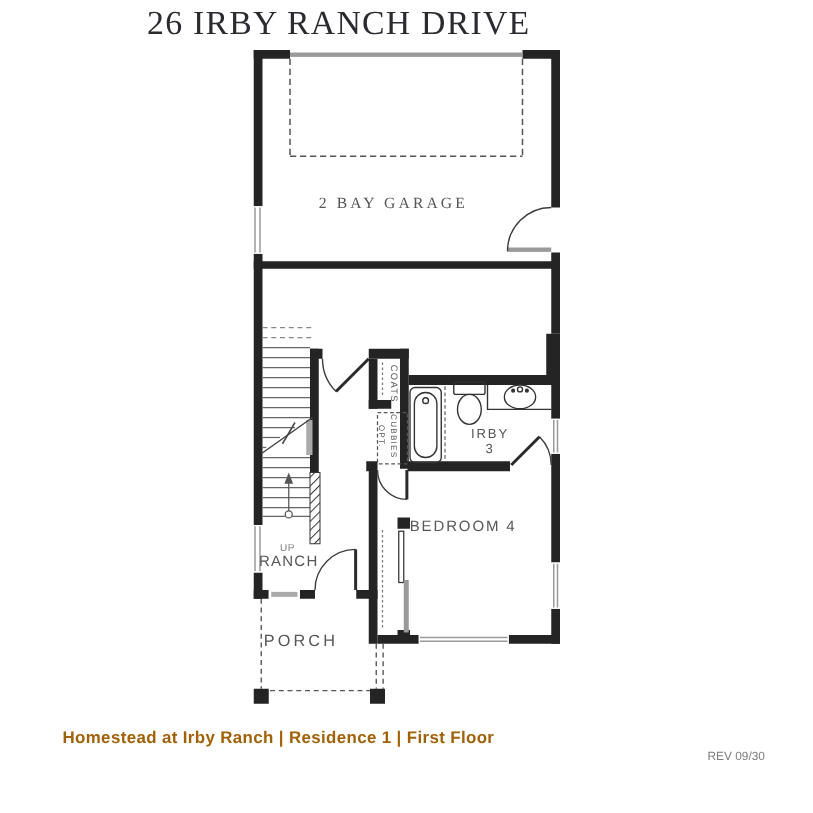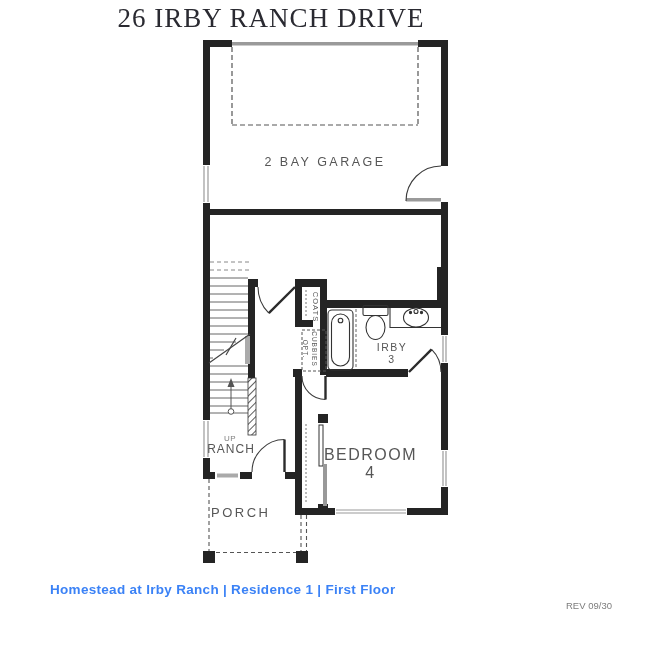--- a/index.html
+++ b/index.html
@@ -2,32 +2,32 @@
 <html><head>
 <meta charset="utf-8">
 <style>
   html,body{margin:0;padding:0;background:#fff;}
   #page{position:relative;width:650px;height:650px;background:#ffffff;overflow:hidden;
         font-family:"Liberation Sans",sans-serif;}
   #title{position:absolute;top:3px;left:0;width:542px;text-align:center;
          font-family:"Liberation Serif",serif;font-size:27px;color:#2a2a31;letter-spacing:1px;}
   svg{position:absolute;top:0;left:0;}
   .lbl{position:absolute;color:#565656;letter-spacing:2px;}
-  .lbl-garage{left:245px;top:155px;width:160px;text-align:center;font-size:12.5px;letter-spacing:2.5px;}
+  .lbl-garage{left:255px;top:155px;width:160px;font-size:12.5px;letter-spacing:2.5px;font-family:Liberation Serif, serif;}
   .lbl-bath{left:367px;top:341px;width:50px;text-align:center;font-size:10.5px;line-height:12px;letter-spacing:1.5px;}
-  .lbl-bed{left:321px;top:446px;width:99px;text-align:center;font-size:16px;letter-spacing:1.5px;}
+  .lbl-bed{left:321px;top:414px;width:99px;text-align:center;font-size:12px;letter-spacing:1.5px;}
   .lbl-entry{left:203px;top:442px;width:56px;text-align:center;font-size:12px;letter-spacing:1px;}
   .lbl-porch{left:211px;top:505px;width:90px;text-align:left;font-size:13px;letter-spacing:2.5px;}
   .lbl-up{left:219px;top:414px;width:22px;text-align:center;font-size:8px;color:#808080;letter-spacing:0.5px;margin-top:20px;}
   .vtext{position:absolute;white-space:nowrap;transform:translate(-50%,-50%) rotate(90deg);
          color:#5a5a5a;letter-spacing:1px;}
   .v-coats{left:315px;top:307px;font-size:7.5px;}
   .v-opt{left:305px;top:349px;font-size:6.5px;}
   .v-cubbies{left:314px;top:349px;font-size:6.5px;}
-  #footer1{position:absolute;left:38px;top:582px;font-size:13.5px;font-weight:bold;color:#3b82f6;letter-spacing:0.3px;padding-left:12px;}
+  #footer1{position:absolute;left:38px;top:582px;font-size:13.5px;font-weight:bold;color:#a16207;letter-spacing:0.3px;padding-left:12px;}
   #footer2{position:absolute;left:38px;top:600px;font-size:11.8px;font-weight:bold;color:#1d1d1d;letter-spacing:0.2px;}
   #rev{position:absolute;left:566px;top:600px;font-size:9.5px;color:#7c7c7c;}
 </style>
 </head>
 <body>
 
 <div id="page">
 
   <div id="title">26 IRBY RANCH DRIVE</div>
 

